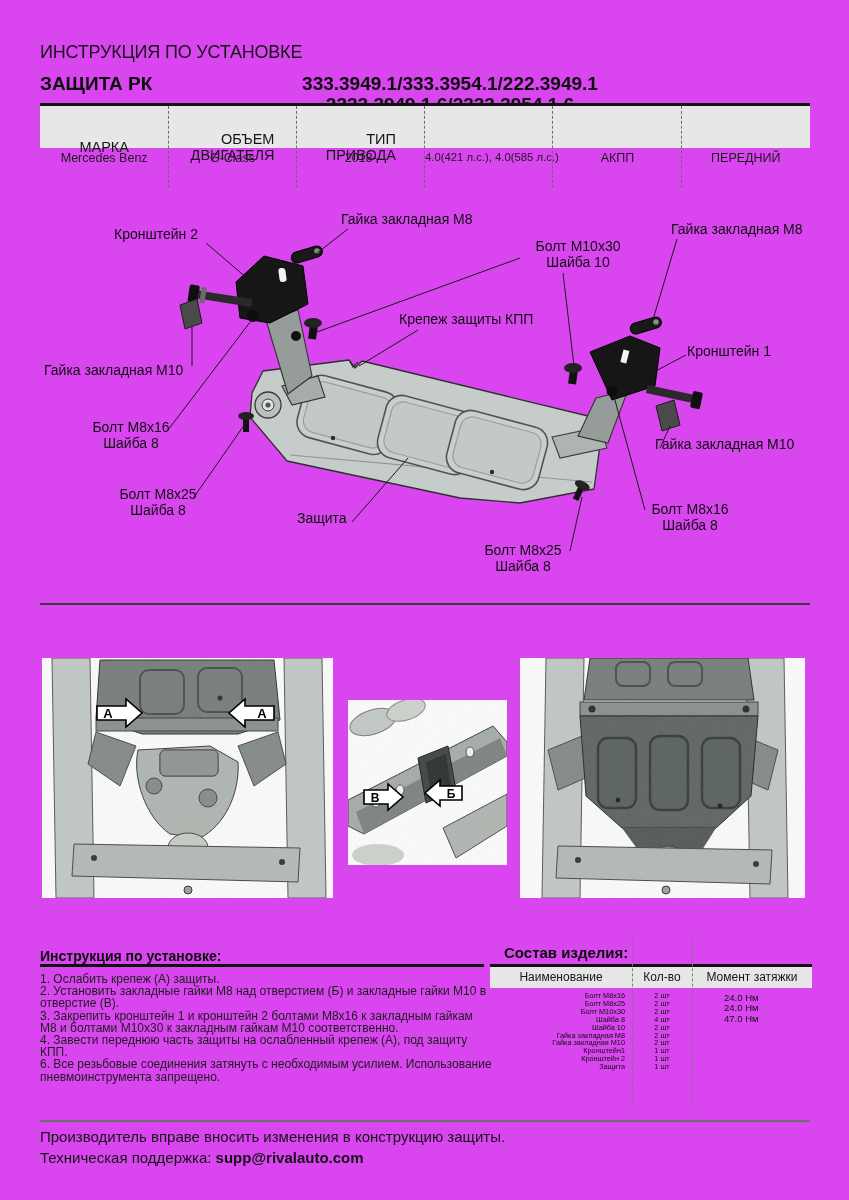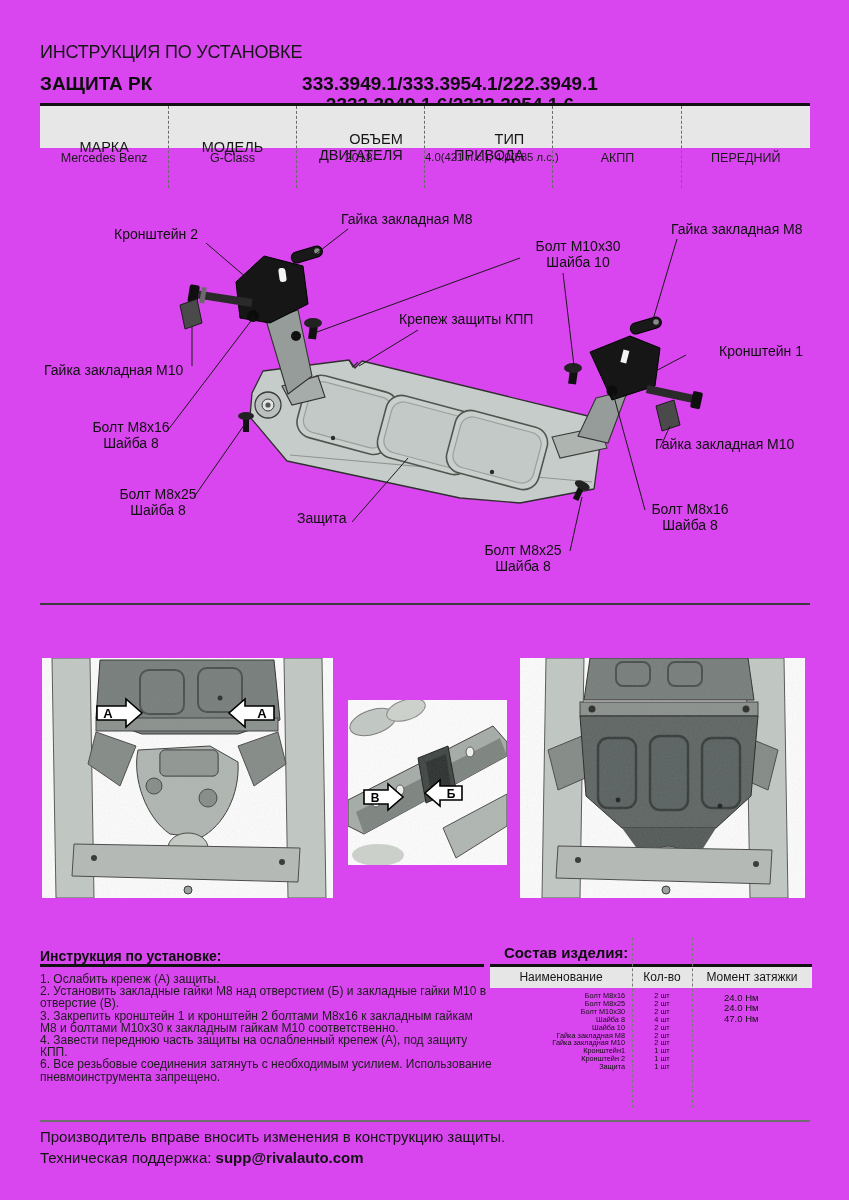--- a/index.html
+++ b/index.html
@@ -57,21 +57,20 @@
   <div class="abs doc-type">ИНСТРУКЦИЯ ПО УСТАНОВКЕ</div>
   <div class="abs product">ЗАЩИТА РК</div>
   <div class="abs partnums">333.3949.1/333.3954.1/222.3949.1
 2333.3949.1.6/2333.3954.1.6</div>
 
   <div class="abs spec">
     <div class="abs spec-topline"></div>
     <div class="abs spec-band"></div>
     <div class="abs spec-head">
       <div>МАРКА</div>
-      <div>МОДЕЛЬ</div>
       <div>ОБЪЕМ
 ДВИГАТЕЛЯ</div>
       <div>ТИП
 ПРИВОДА</div>
     </div>
     <div class="abs spec-vals">
       <div>Mercedes Benz</div>
       <div>G-Class</div>
       <div>2018-</div>
       <div class="small">4.0(421 л.с.), 4.0(585 л.с.)</div>
@@ -187,21 +186,21 @@
       <line x1="570" y1="361" x2="582" y2="307"></line>
     </g>
   </svg>
 
   <div class="abs dlabel" style="left:341px;top:211px;">Гайка закладная М8</div>
   <div class="abs dlabel" style="left:114px;top:226px;">Кронштейн 2</div>
   <div class="abs dlabel ctr" style="left:508px;top:238px;width:140px;">Болт М10х30
 Шайба 10</div>
   <div class="abs dlabel" style="left:671px;top:221px;">Гайка закладная М8</div>
   <div class="abs dlabel" style="left:399px;top:311px;">Крепеж защиты КПП</div>
-  <div class="abs dlabel" style="left:687px;top:343px;margin-left:32px;">Кронштейн 1</div>
+  <div class="abs dlabel" style="left:687px;top:343px;">Кронштейн 1</div>
   <div class="abs dlabel" style="left:44px;top:362px;">Гайка закладная М10</div>
   <div class="abs dlabel ctr" style="left:76px;top:419px;width:110px;">Болт М8х16
 Шайба 8</div>
   <div class="abs dlabel" style="left:655px;top:436px;">Гайка закладная М10</div>
   <div class="abs dlabel ctr" style="left:103px;top:486px;width:110px;">Болт М8х25
 Шайба 8</div>
   <div class="abs dlabel" style="left:297px;top:510px;">Защита</div>
   <div class="abs dlabel ctr" style="left:635px;top:501px;width:110px;">Болт М8х16
 Шайба 8</div>
   <div class="abs dlabel ctr" style="left:468px;top:542px;width:110px;">Болт М8х25

